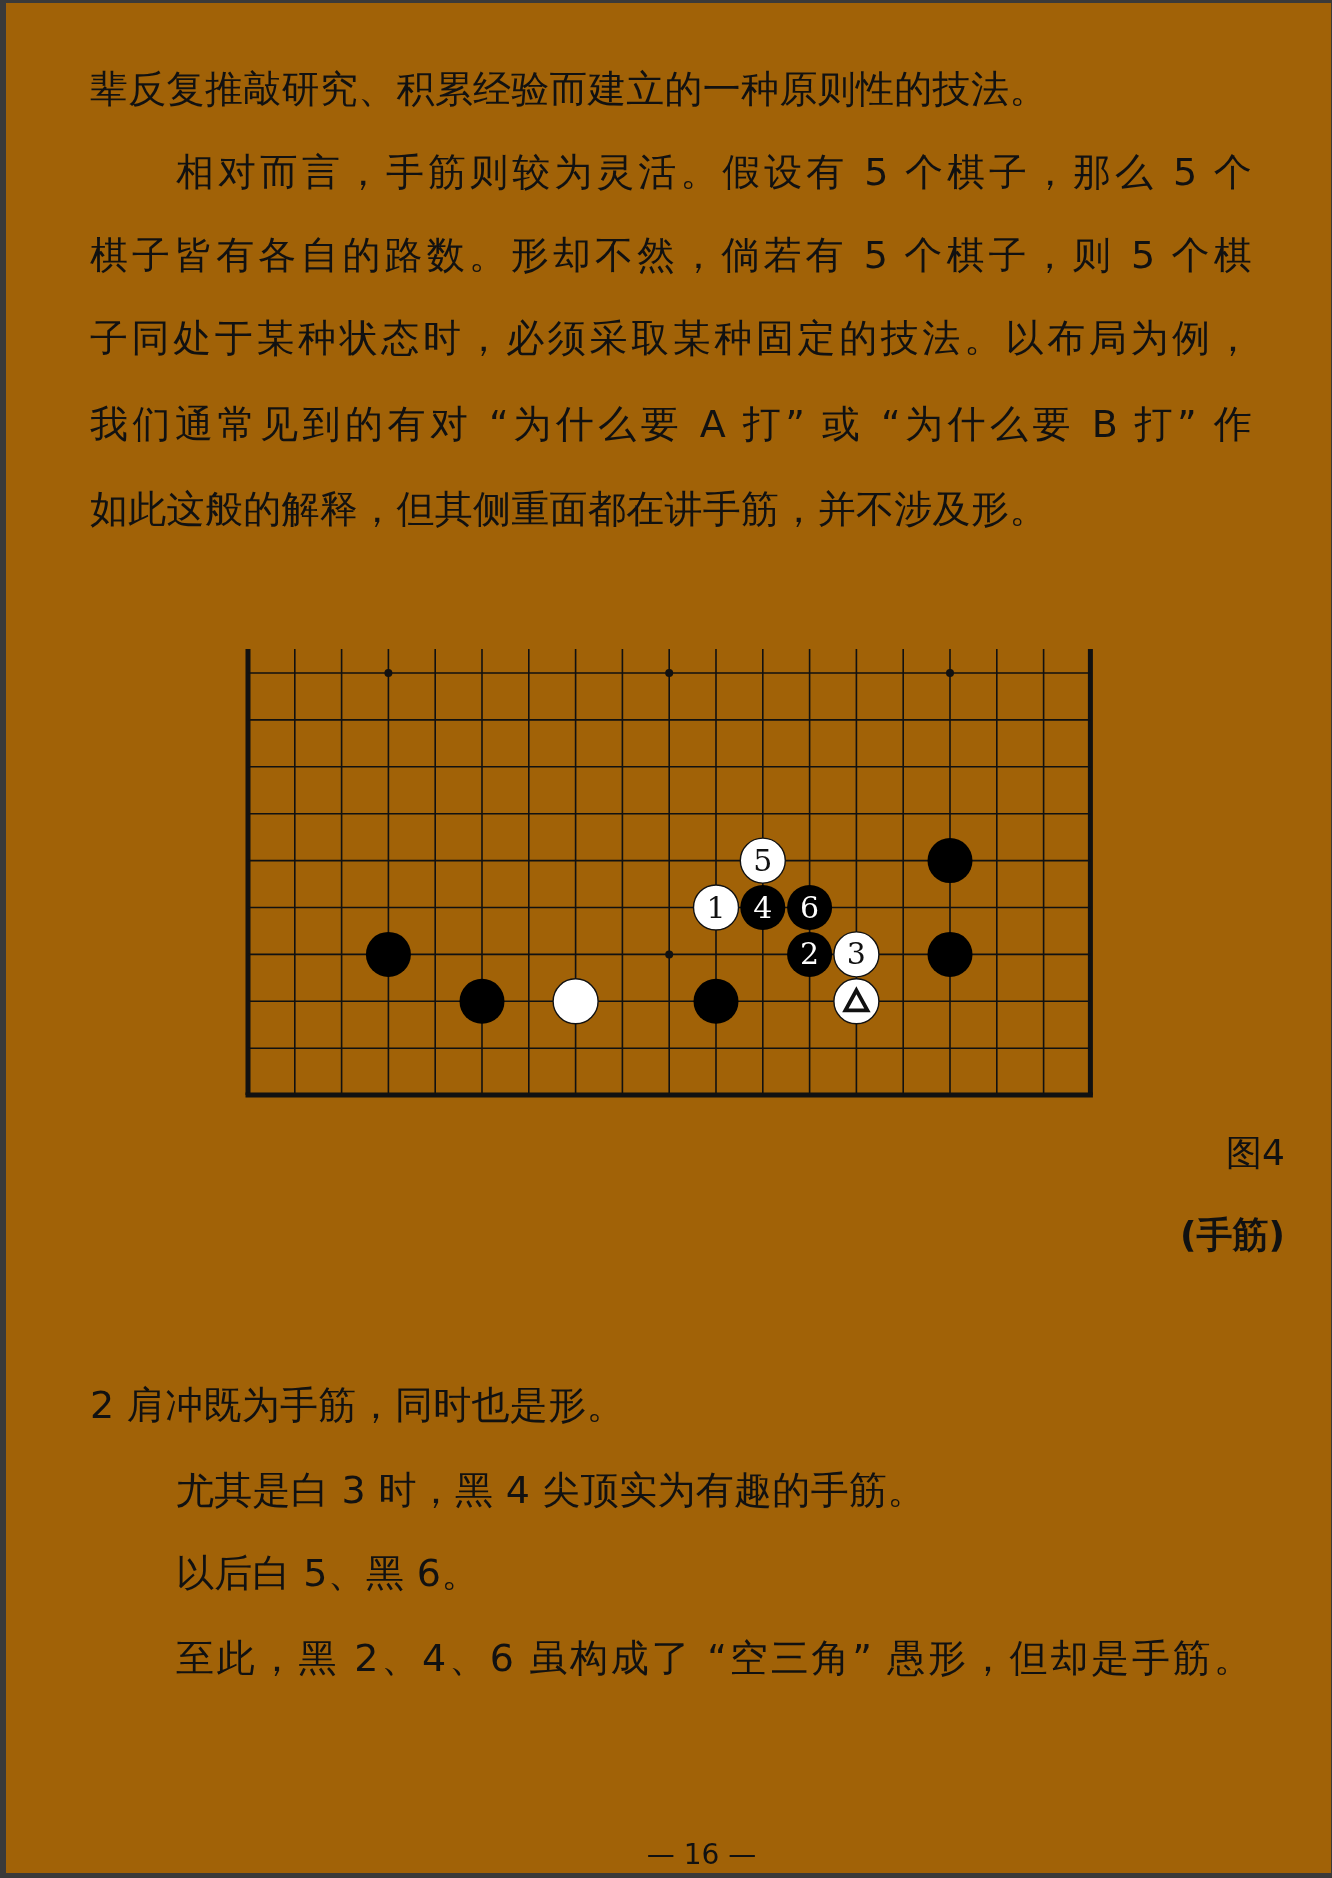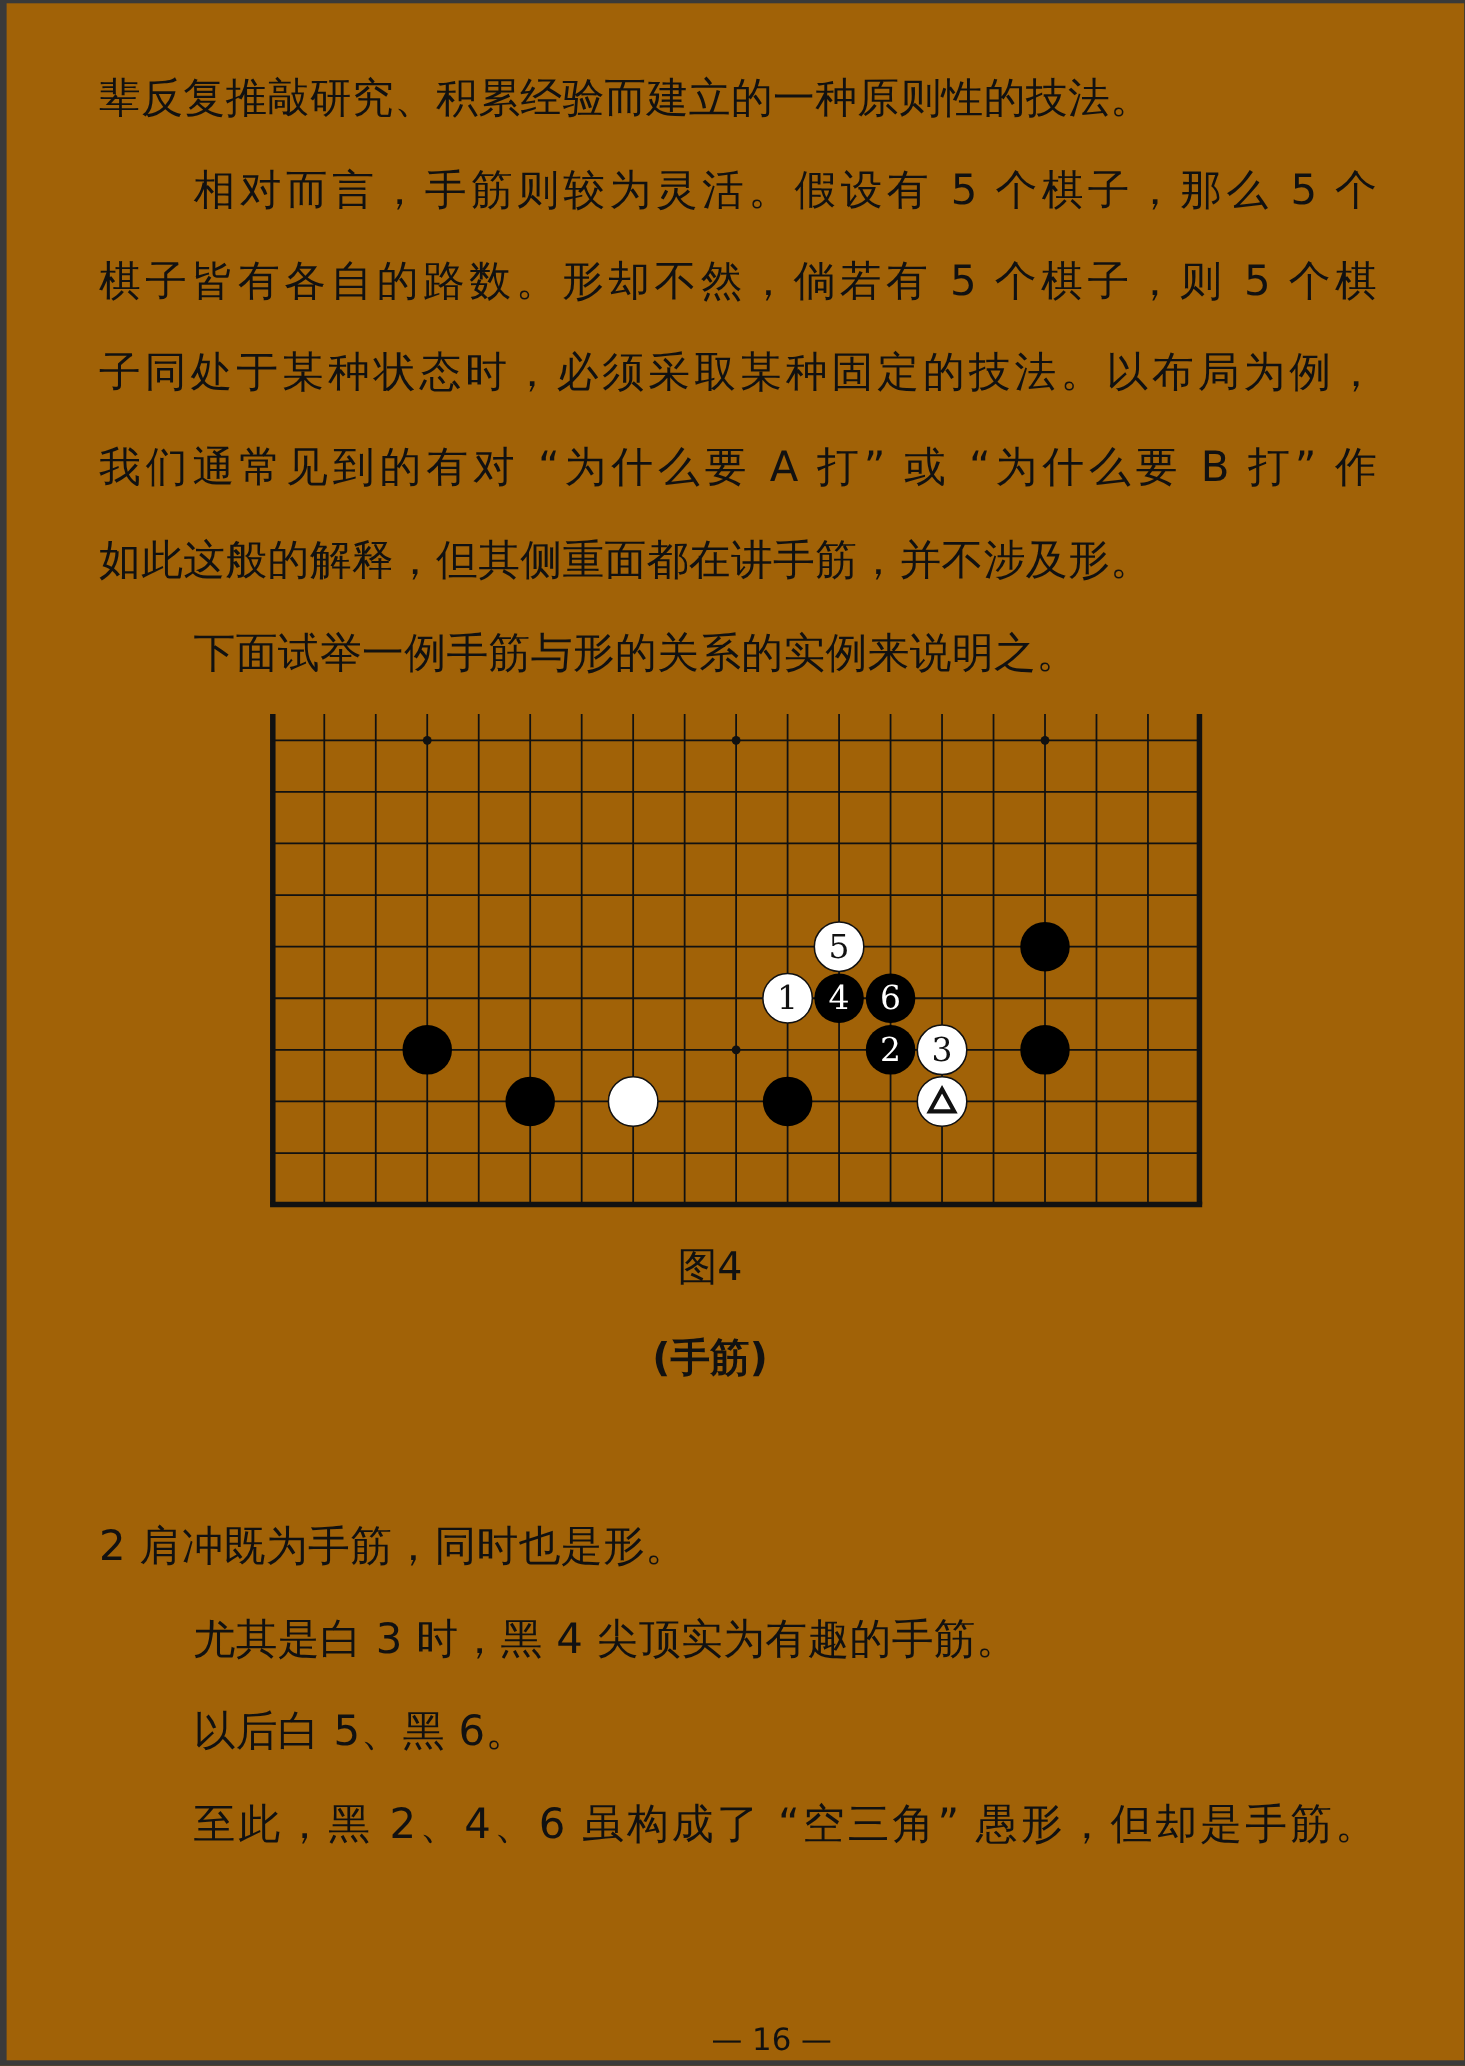--- a/index.html
+++ b/index.html
@@ -31,21 +31,21 @@
   }
   .line.indent { left: 170px; width: 1076px; }
   .line.ragged { text-align: left; text-align-last: left; }
   .board {
     position: absolute;
     left: 0; top: 0;
   }
   .caption {
     position: absolute;
     left: 0; width: 1279px;
-    text-align: center;
+    text-align: right;
     font-size: 36px;
     line-height: 44px;
   }
   .caption.sub { font-size: 36px; font-weight: bold; }
   .circled-tri {
     display: inline-block;
     width: 40px; height: 40px;
     vertical-align: 8px;
   }
   .pagenum {
@@ -62,21 +62,20 @@
 <body>
 
 <div class="page">
 
   <div class="line ragged" style="top:62px">辈反复推敲研究、积累经验而建立的一种原则性的技法。</div>
   <div class="line indent" style="top:145px">相对而言，手筋则较为灵活。假设有 5 个棋子，那么 5 个</div>
   <div class="line" style="top:228px">棋子皆有各自的路数。形却不然，倘若有 5 个棋子，则 5 个棋</div>
   <div class="line" style="top:311px">子同处于某种状态时，必须采取某种固定的技法。以布局为例，</div>
   <div class="line" style="top:397px">我们通常见到的有对 “为什么要 A 打” 或 “为什么要 B 打” 作</div>
   <div class="line ragged" style="top:482px">如此这般的解释，但其侧重面都在讲手筋，并不涉及形。</div>
-  <div class="line indent ragged" style="top:566px">下面试举一例手筋与形的关系的实例来说明之。</div>
 
   <svg class="board" id="go-board" width="1325" height="1110" viewBox="0 0 1325 1110" xmlns="http://www.w3.org/2000/svg">
     <g id="grid">
         <line x1="242" y1="646" x2="242" y2="1092.1" stroke="#111111" stroke-width="5"></line>
         <line x1="288.8" y1="646" x2="288.8" y2="1092.1" stroke="#111111" stroke-width="1.6"></line>
         <line x1="335.6" y1="646" x2="335.6" y2="1092.1" stroke="#111111" stroke-width="1.6"></line>
         <line x1="382.4" y1="646" x2="382.4" y2="1092.1" stroke="#111111" stroke-width="1.6"></line>
         <line x1="429.2" y1="646" x2="429.2" y2="1092.1" stroke="#111111" stroke-width="1.6"></line>
         <line x1="476" y1="646" x2="476" y2="1092.1" stroke="#111111" stroke-width="1.6"></line>
         <line x1="522.8" y1="646" x2="522.8" y2="1092.1" stroke="#111111" stroke-width="1.6"></line>

